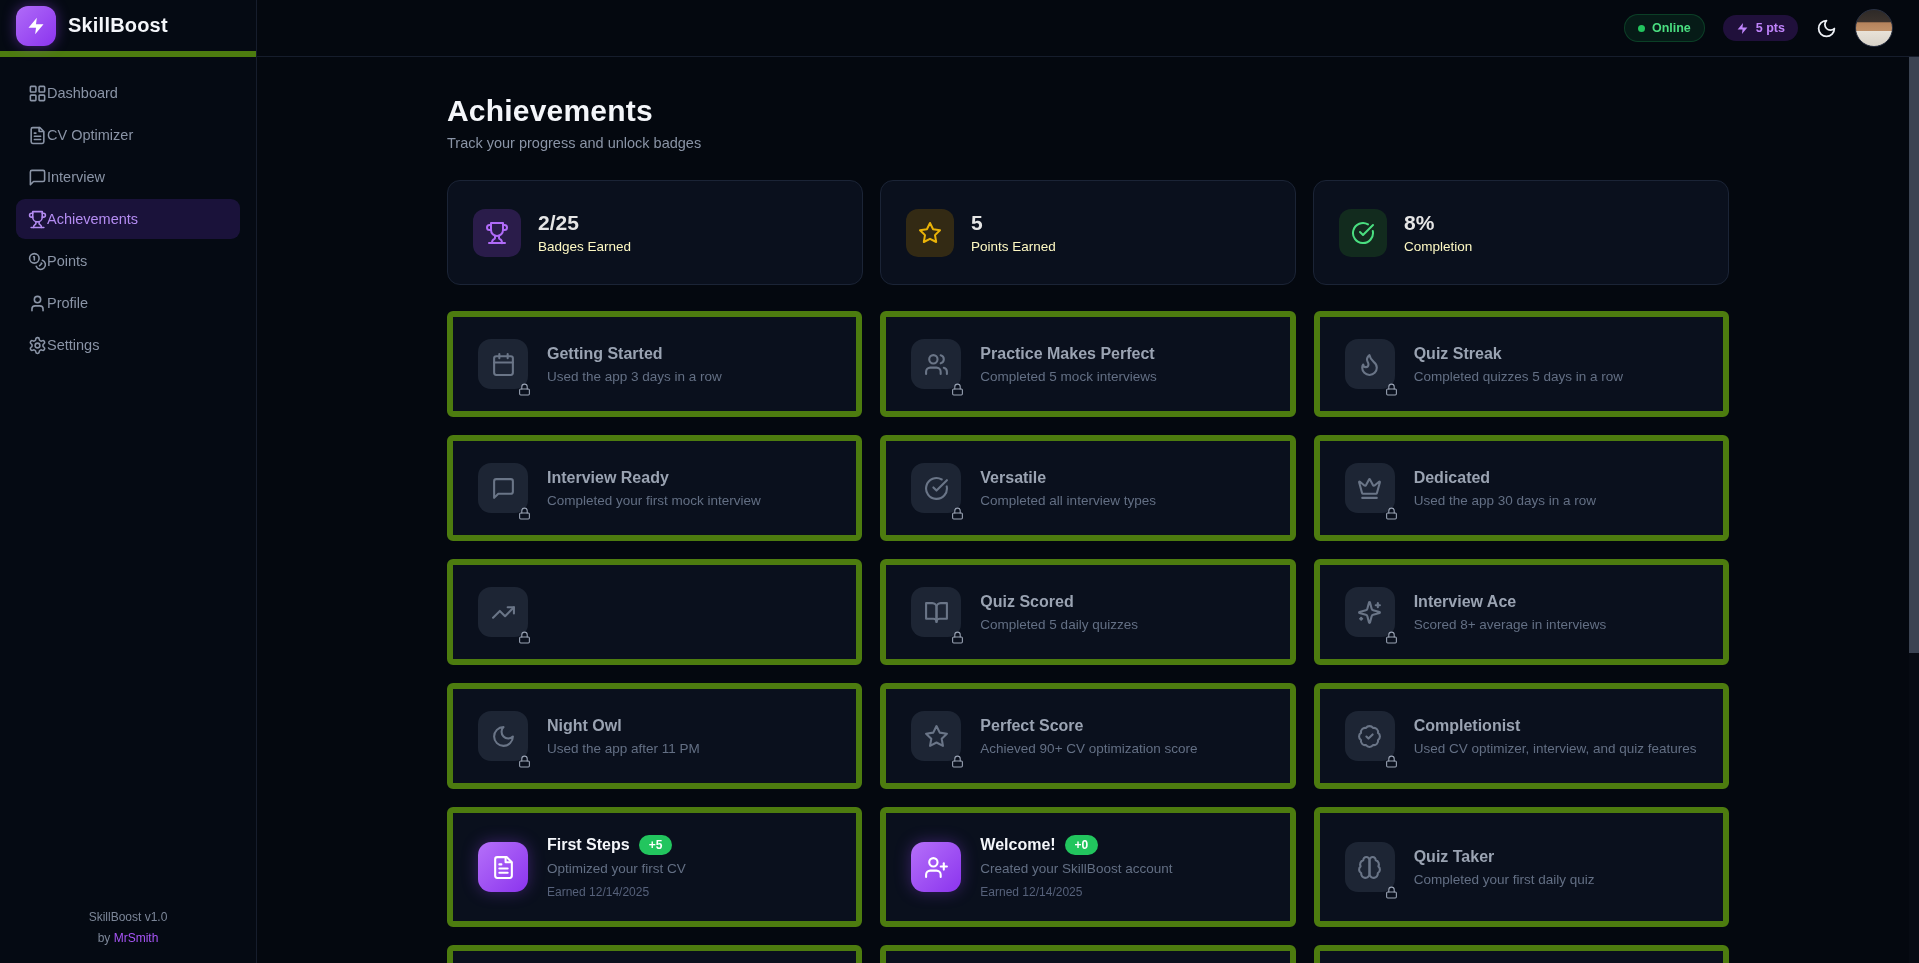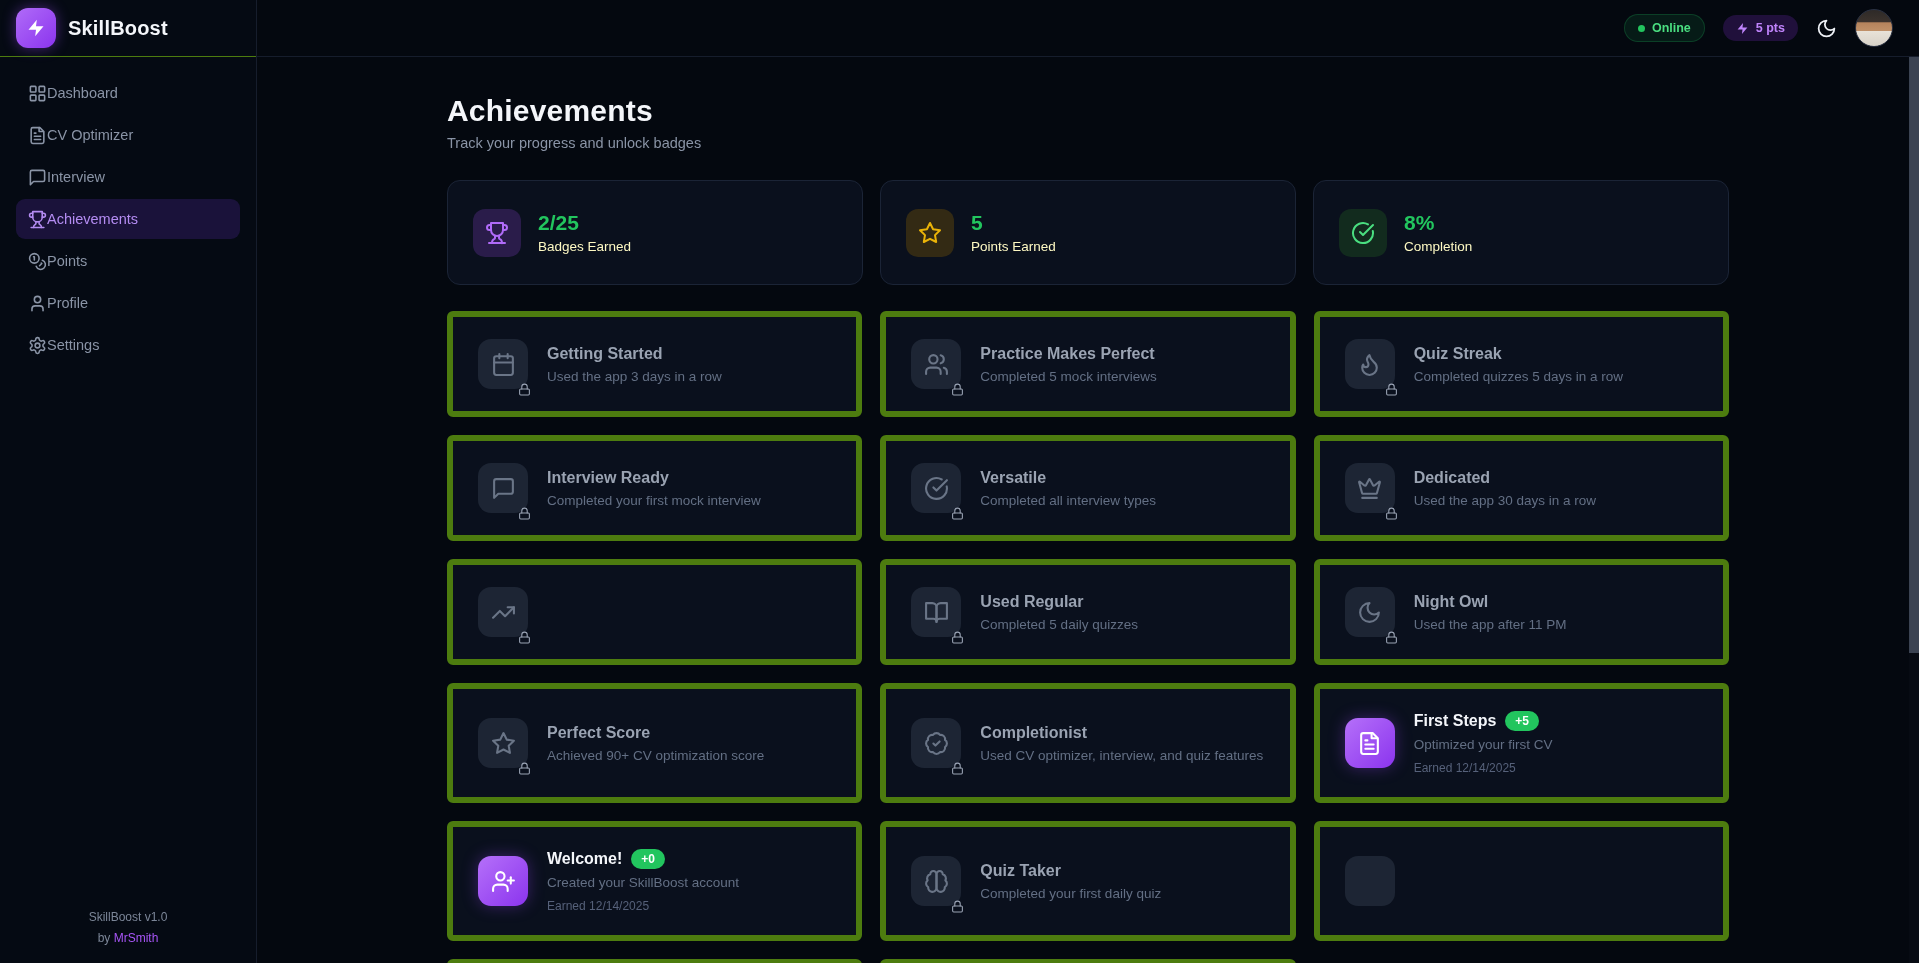--- a/index.html
+++ b/index.html
@@ -4,21 +4,21 @@
 <style>
   * { margin:0; padding:0; box-sizing:border-box; }
   html,body { width:1919px; height:963px; overflow:hidden; background:#04080f; color:#e5e9f0;
     font-family:"Liberation Sans", sans-serif; }
   .app { display:flex; width:100%; height:100%; }
 
   
   .sidebar { width:257px; height:100%; background:#050a13; border-right:1px solid #161d2c;
     position:relative; flex-shrink:0; }
   .side-head { height:57px; display:flex; align-items:center; gap:12px; padding:0 16px;
-    border-bottom:1px solid #4d7c0f; }
+    border-bottom:6px solid #4d7c0f; }
   .logo-box { width:40px; height:40px; border-radius:12px;
     background:linear-gradient(135deg,#b06bf8,#8b34ee);
     display:flex; align-items:center; justify-content:center; color:#fff;
     box-shadow:0 0 14px rgba(150,70,245,.45); }
   .logo-box svg { width:20px; height:20px; }
   .app-title { font-size:20px; font-weight:bold; color:#f4f6fa; letter-spacing:.2px; }
 
   .nav { padding:16px 16px; display:flex; flex-direction:column; gap:2px; }
   .nav-item { height:40px; display:flex; align-items:center; padding:0 12px;
     border-radius:9px; color:#8a94a6; font-size:14.5px; cursor:pointer; }
@@ -51,21 +51,21 @@
   .page-sub { margin-top:7px; font-size:14.5px; color:#8a94a6; }
 
   .stats { margin-top:29px; display:grid; grid-template-columns:repeat(3,1fr); gap:17px; }
   .scard { background:#0a101d; border:1px solid #1b2436; border-radius:13px; height:105px;
     display:flex; align-items:center; gap:17px; padding:0 25px; }
   .sicon { width:48px; height:48px; border-radius:12px; display:flex; align-items:center; justify-content:center; }
   .sicon svg { width:24px; height:24px; }
   .sicon.purple { background:#2a1c4a; color:#b06bf8; }
   .sicon.yellow { background:#332a14; color:#eab308; }
   .sicon.green  { background:#122b1e; color:#4ade80; }
-  .sval { font-size:21px; font-weight:800; color:#22c55e; }
+  .sval { font-size:21px; font-weight:800; color:#e5e5e5; }
   .slab { margin-top:4px; font-size:13.5px; color:#fef9c3; }
 
   .badges { margin-top:26px; display:grid; grid-template-columns:repeat(3,1fr); gap:18px; }
   .bcard { background:#0a101d; border:6px solid #4d7c0f; border-radius:6px; min-height:100px;
     display:flex; align-items:center; gap:19px; padding:22px 25px; }
   .bcard.unlocked { min-height:118px; }
   .bicon { width:50px; height:50px; border-radius:13px; position:relative; flex-shrink:0;
     display:flex; align-items:center; justify-content:center; }
   .bicon svg { width:25px; height:25px; }
   .bicon.locked { background:#1d2534; color:#6a7587; }
@@ -405,24 +405,49 @@
                 </svg>
                 <span class="lock-badge">
                   <svg fill="none" stroke="currentColor" stroke-width="2" stroke-linecap="round" stroke-linejoin="round" viewBox="0 0 24 24">
                     <rect x="3" y="11" width="18" height="11" rx="2"></rect>
                     <path d="M7 11V7a5 5 0 0 1 10 0v4"></path>
                   </svg>
                 </span>
     </div>
     <div class="btext">
       <div class="btitle-row">
-        <span class="btitle">Used Regular</span>
+        <span class="btitle">Quiz Scored</span>
 
       </div>
       <div class="bdesc">Completed 5 daily quizzes</div>
+
+    </div>
+            </div>
+            <div class="bcard">
+    <div class="bicon locked">
+      <svg fill="none" stroke="currentColor" stroke-width="2" stroke-linecap="round" stroke-linejoin="round" viewBox="0 0 24 24">
+                  <path d="M9.937 15.5A2 2 0 0 0 8.5 14.063l-6.135-1.582a.5.5 0 0 1 0-.962L8.5 9.936A2 2 0 0 0 9.937 8.5l1.582-6.135a.5.5 0 0 1 .963 0L14.063 8.5A2 2 0 0 0 15.5 9.937l6.135 1.581a.5.5 0 0 1 0 .964L15.5 14.063a2 2 0 0 0-1.437 1.437l-1.582 6.135a.5.5 0 0 1-.963 0z"></path>
+                  <path d="M20 3v4"></path>
+                  <path d="M22 5h-4"></path>
+                  <path d="M4 17v2"></path>
+                  <path d="M5 18H3"></path>
+                </svg>
+                <span class="lock-badge">
+                  <svg fill="none" stroke="currentColor" stroke-width="2" stroke-linecap="round" stroke-linejoin="round" viewBox="0 0 24 24">
+                    <rect x="3" y="11" width="18" height="11" rx="2"></rect>
+                    <path d="M7 11V7a5 5 0 0 1 10 0v4"></path>
+                  </svg>
+                </span>
+    </div>
+    <div class="btext">
+      <div class="btitle-row">
+        <span class="btitle">Interview Ace</span>
+
+      </div>
+      <div class="bdesc">Scored 8+ average in interviews</div>
 
     </div>
             </div>
             <div class="bcard">
     <div class="bicon locked">
       <svg fill="none" stroke="currentColor" stroke-width="2" stroke-linecap="round" stroke-linejoin="round" viewBox="0 0 24 24">
                   <path d="M12 3a6 6 0 0 0 9 9 9 9 0 1 1-9-9Z"></path>
                 </svg>
                 <span class="lock-badge">
                   <svg fill="none" stroke="currentColor" stroke-width="2" stroke-linecap="round" stroke-linejoin="round" viewBox="0 0 24 24">

